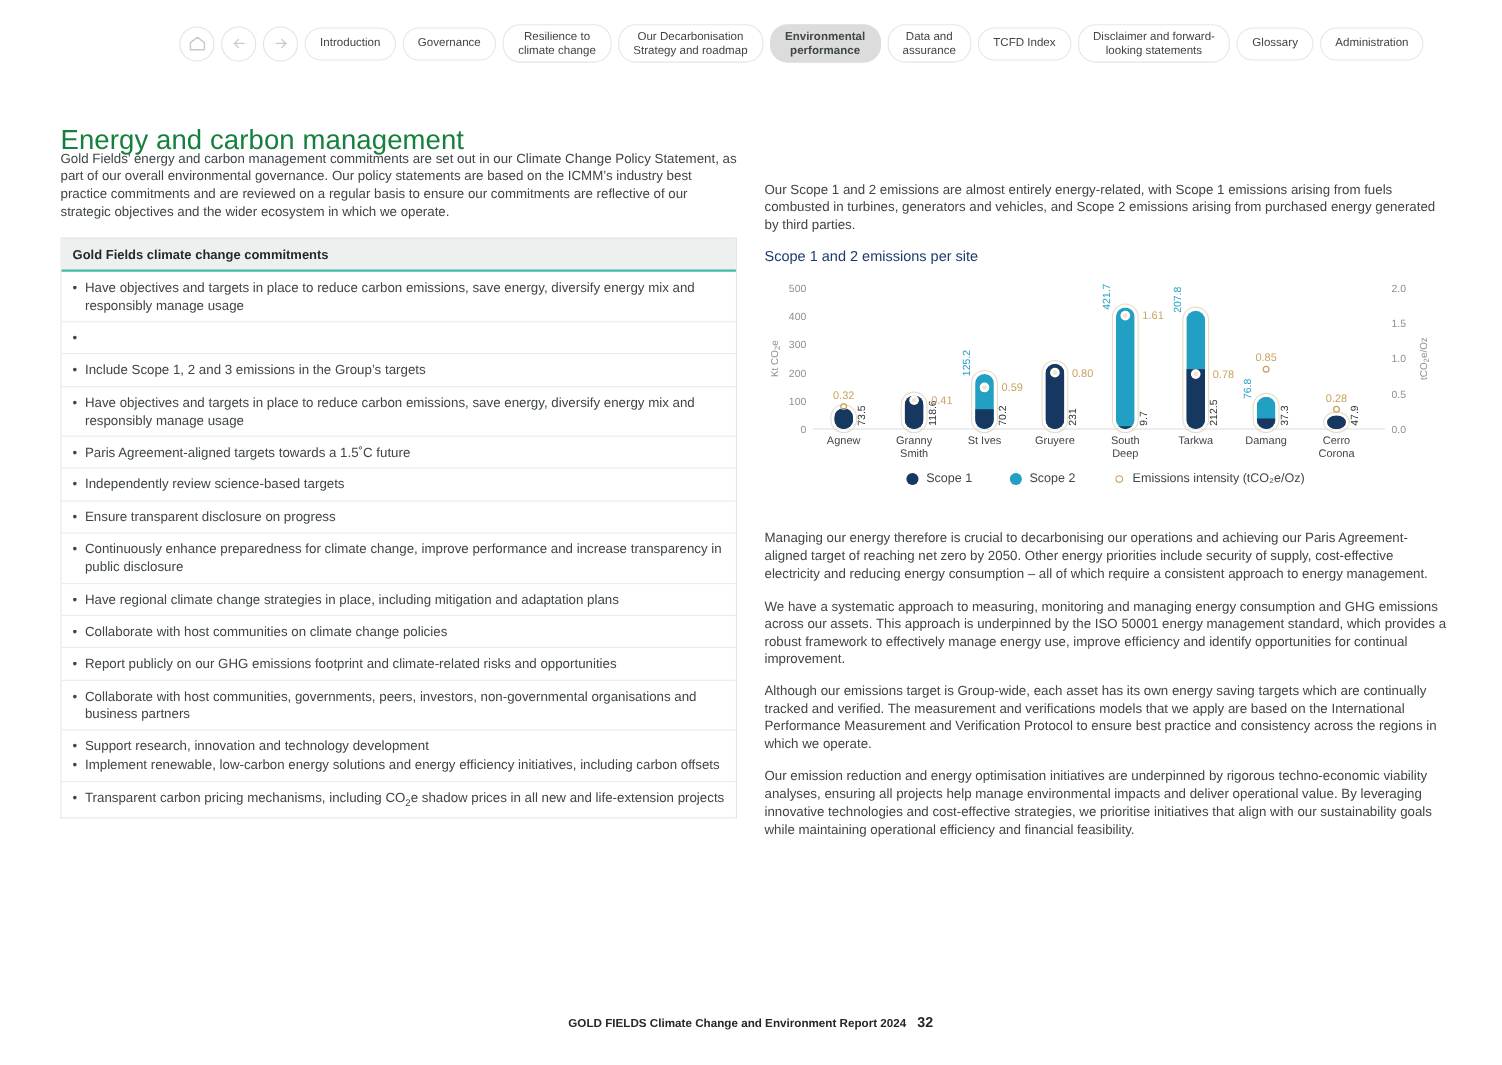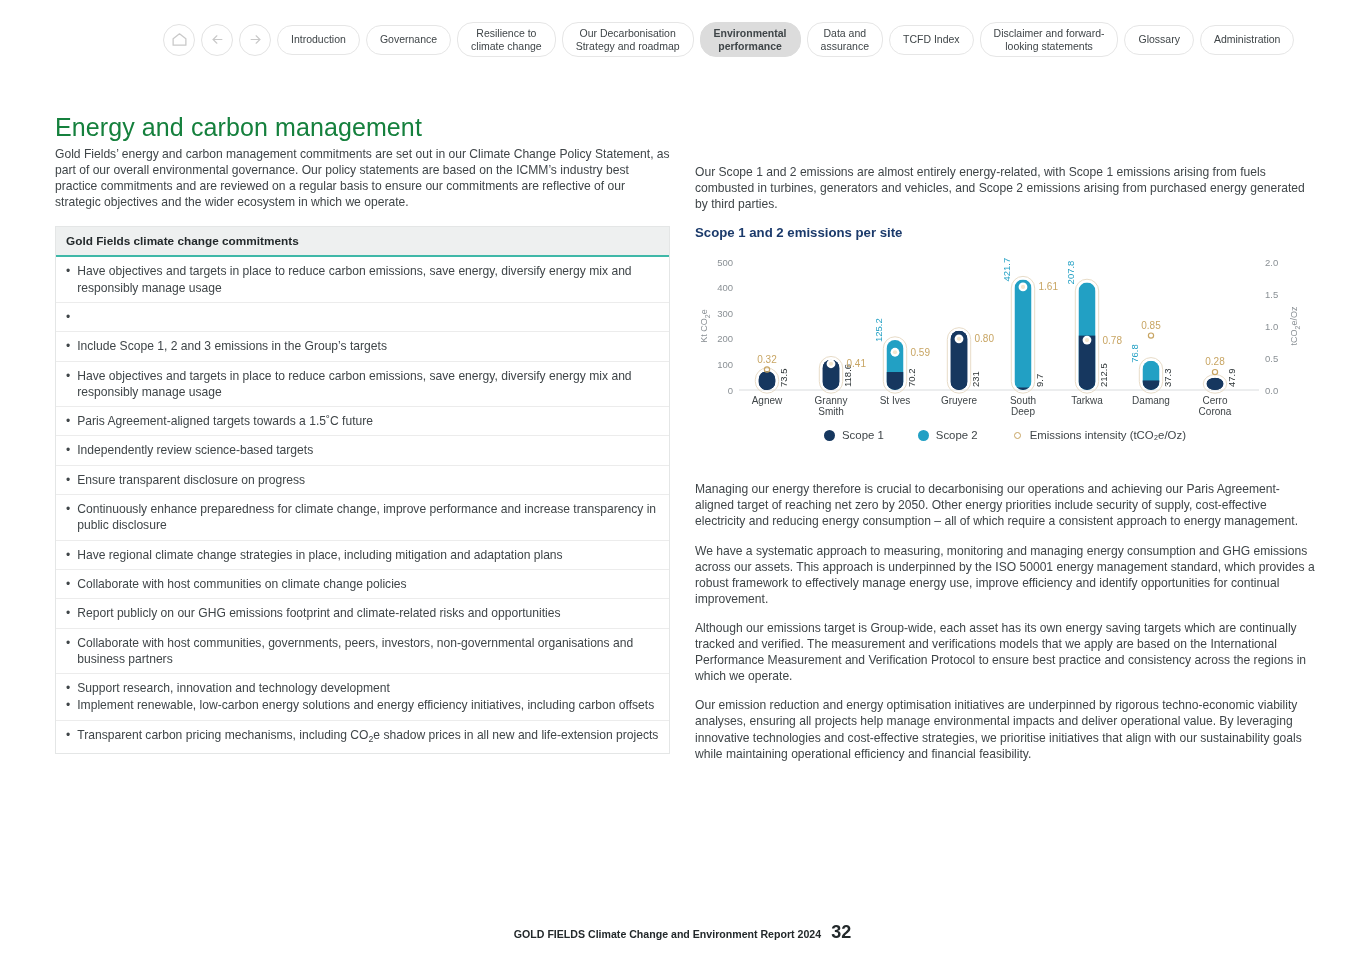--- a/index.html
+++ b/index.html
@@ -36,21 +36,21 @@
   .nav-tab.active { background: #dcdcdc; border-color: #dcdcdc; font-weight: bold; }
 
   
   .page-title {
     position: absolute; left: 55px; top: 96px;
     font-size: 25px; color: #15803d; font-weight: normal;
     letter-spacing: 0.1px;
   }
 
   
-  .col-left { position: absolute; left: 55px; top: 146px; width: 615px; }
+  .col-left { position: absolute; left: 55px; top: 136px; width: 615px; }
   .col-right { position: absolute; left: 695px; top: 164px; width: 620px; }
 
   p.body {
     margin: 0 0 13px 0;
     font-size: 12.1px; line-height: 16.1px; color: #3f4548;
   }
 
   
   .tbl { margin-top: 16px; border: 1px solid #e4e6e6; border-top: none; }
   .tbl-head {
@@ -64,42 +64,42 @@
     padding: 6px 10px 6px 10px;
     font-size: 12.1px; line-height: 16.3px; color: #3f4548;
   }
   .tbl-row:last-child { border-bottom: none; }
   .bullet-line { display: flex; gap: 7px; align-items: flex-start; }
   .bullet-line + .bullet-line { margin-top: 1px; }
   .bullet-dot { color: #3f4548; flex: 0 0 auto; line-height: 16.3px; }
 
   
   .chart-heading {
-    font-size: 13.2px; font-weight: bold; color: #1b3a6b;
+    font-size: 13.2px; font-weight: normal; color: #1b3a6b;
     margin: 4px 0 10px 0;
   }
 
   
   .chart-wrap { position: relative; width: 620px; height: 215px; margin-bottom: 16px; }
   .chart-svg { display: block; }
   .legend {
     display: flex; justify-content: center;
     gap: 34px; margin-top: 4px;
     font-size: 11.4px; color: #3f4548;
   }
   .legend-item { display: flex; align-items: center; gap: 7px; }
   .lg-dot { width: 11px; height: 11px; border-radius: 50%; display: inline-block; }
   .lg-ring { width: 7px; height: 7px; border-radius: 50%; border: 1.4px solid #c8a563; display:inline-block; margin: 0 2px; }
 
   
   .footer {
     position: absolute; left: 0; right: 0; top: 922px;
     text-align: center; font-size: 10.6px; color: #23292b; font-weight: bold;
   }
-  .footer .pg { margin-left: 10px; font-size: 18px; text-align: center; }
+  .footer .pg { margin-left: 10px; font-size: 13px; text-align: center; }
 
   sub { font-size: 0.72em; }
 </style>
 </head>
 <body>
 
 <div class="page">
 
   <div class="nav">
     <div class="nav-circle">

